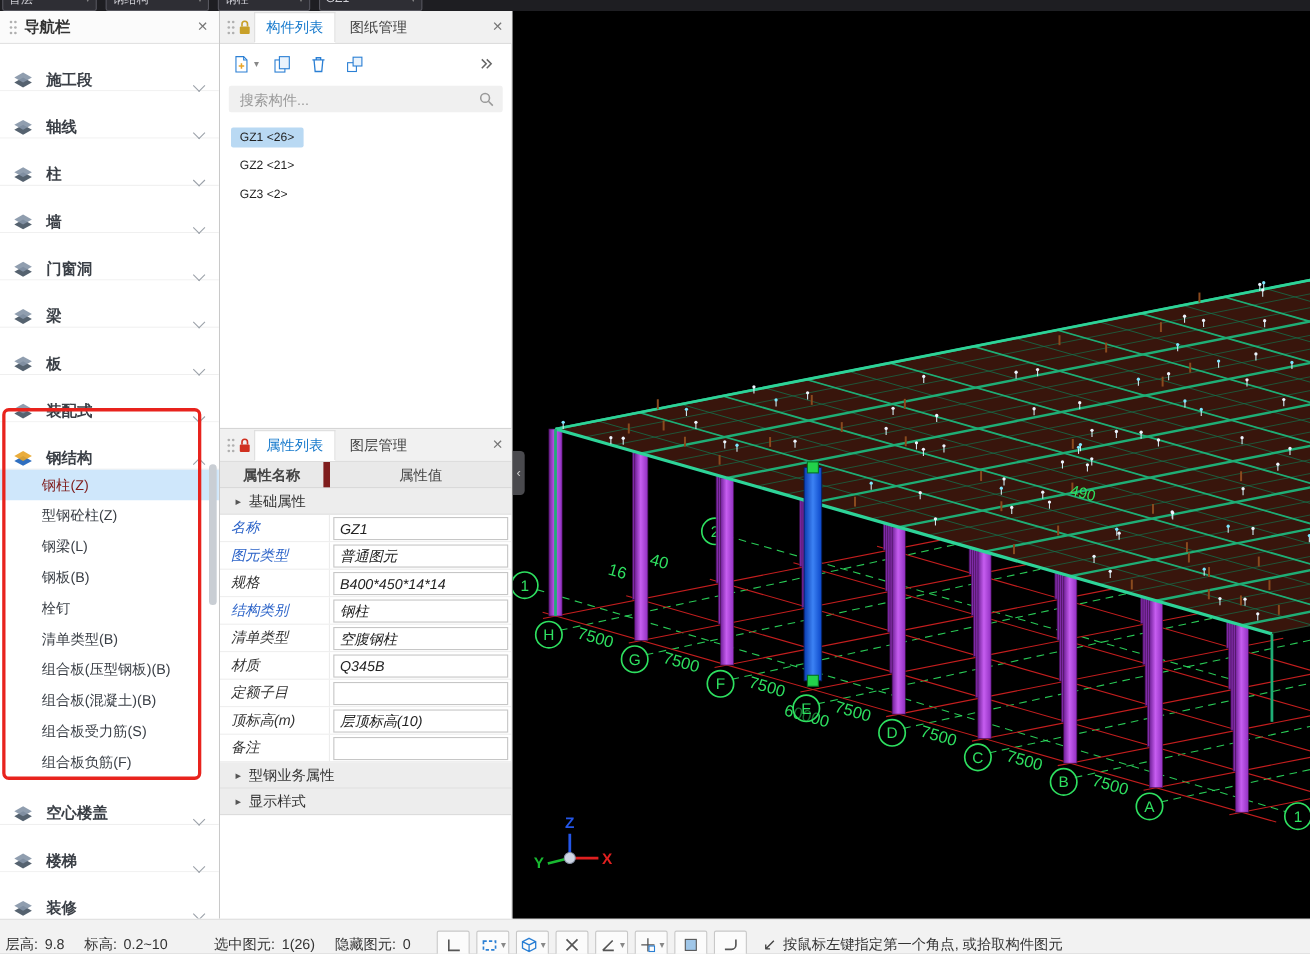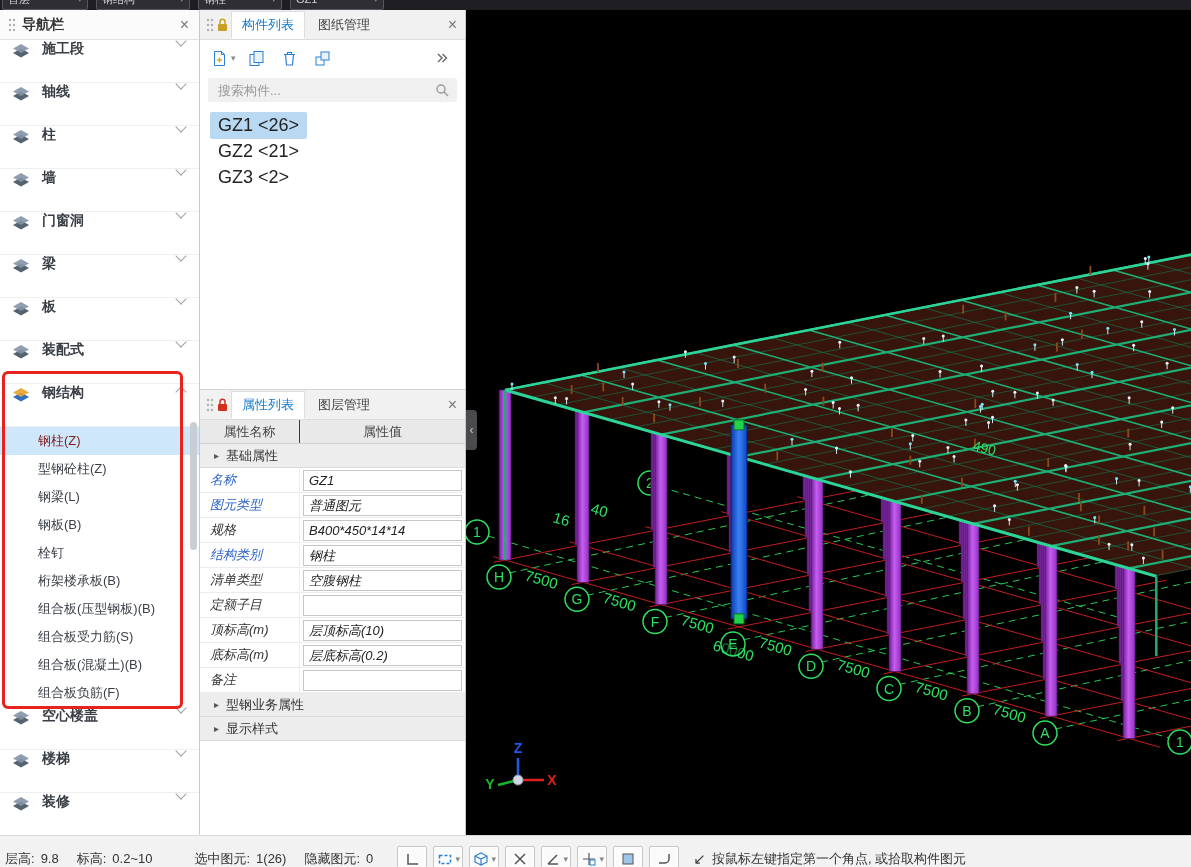--- a/index.html
+++ b/index.html
@@ -11,21 +11,21 @@
          color:#d0d0d6;font-size:11px;display:flex;align-items:center;justify-content:space-between;
          padding:0 5px;box-sizing:border-box;}
   .tcaret{font-size:9px;color:#888;margin-left:3px;}
   #main{display:flex;height:825px;}
   
   #nav{width:200px;border-right:1px solid #c9c9c9;position:relative;box-sizing:border-box;background:#fff;overflow:hidden;}
   .phead{height:30px;display:flex;align-items:center;padding:0 8px;border-bottom:1px solid #e2e2e2;
          background:#fbfbfb;box-sizing:border-box;}
   .ptitle{font-weight:bold;font-size:14px;margin-left:6px;flex:1;color:#333;}
   .pclose{color:#777;font-size:16px;cursor:pointer;padding:0 2px;line-height:1;}
-  .nav-item{height:42px;display:flex;align-items:flex-start;padding:0 10px;border-bottom:1px solid #efefef;cursor:pointer;background:#fff;}
+  .nav-item{height:42px;display:flex;align-items:flex-end;padding:0 10px;border-bottom:1px solid #efefef;cursor:pointer;background:#fff;}
   .nav-item .lbl{flex:1;margin-left:10px;font-size:14px;font-weight:bold;color:#3a3f46;}
   .chev{width:7px;height:7px;border-right:1.5px solid #9aa0a8;border-bottom:1.5px solid #9aa0a8;
         transform:rotate(45deg);margin-right:4px;margin-top:-3px;}
   .chev.up{transform:rotate(-135deg);margin-top:4px;}
   .nav-sub{height:28px;line-height:28px;padding-left:38px;font-size:13px;color:#3a3f46;cursor:pointer;background:#fff;}
   .nav-sub.sel{background:#cfe7fb;color:#7f1d1d;}
   #nav-annotation{position:absolute;left:2px;top:361px;width:181px;height:338px;border:3px solid #e8231d;
                   border-radius:6px;pointer-events:none;box-sizing:border-box;z-index:6;}
   #nav-scrollbar{position:absolute;right:2px;top:412px;width:7px;height:128px;background:#c9ced4;border-radius:4px;z-index:5;}
   
@@ -39,28 +39,28 @@
   .comp-toolbar{height:36px;display:flex;align-items:center;padding:0 8px;gap:3px;}
   .tbtn{height:24px;min-width:24px;display:flex;align-items:center;justify-content:center;
         border:1px solid transparent;border-radius:2px;cursor:pointer;padding:0 2px;}
   .tb-spacer{flex:1;}
   .comp-search{margin:2px 8px 6px;height:24px;background:#f0f0f0;border-radius:2px;display:flex;
                align-items:center;padding:0 8px;}
   .comp-search input{flex:1;border:none;background:transparent;outline:none;font-size:13px;
                      font-family:"Liberation Sans",sans-serif;color:#555;}
   .comp-search input::placeholder{color:#999;}
   .comp-list{flex:1;overflow:hidden;padding-top:4px;}
-  .citem{height:26px;display:flex;align-items:center;padding-left:10px;font-size:18px;color:#222;cursor:pointer;}
+  .citem{height:26px;display:flex;align-items:center;padding-left:10px;font-size:11px;color:#222;cursor:pointer;}
   .citem .box{padding:3px 8px;border-radius:2px;}
   .citem.sel .box{background:#b9d9f3;}
   
   #prop-panel{flex:1;display:flex;flex-direction:column;overflow:hidden;}
   .prop-cols{display:flex;height:24px;background:#e9e9e9;border-bottom:1px solid #d2d2d2;box-sizing:border-box;}
   .prop-cols div{line-height:23px;text-align:center;font-size:13px;color:#444;}
-  .pc1{width:100px;border-right:1px solid #7f1d1d;box-sizing:border-box;}
+  .pc1{width:100px;border-right:6px solid #7f1d1d;box-sizing:border-box;font-weight:bold;}
   .pc2{flex:1;}
   .prop-group{height:24px;background:#ededed;border-bottom:1px solid #dcdcdc;display:flex;align-items:center;
               padding-left:14px;font-size:13px;color:#333;box-sizing:border-box;cursor:pointer;}
   .tri{color:#555;font-size:10px;margin-right:7px;}
   .prow{display:flex;height:25px;border-bottom:1px solid #ececec;box-sizing:border-box;background:#fff;font-style:italic;}
   .pname{width:100px;padding-left:10px;line-height:24px;font-size:13px;border-right:1px solid #ececec;
          box-sizing:border-box;white-space:nowrap;color:#333;}
   .pname.link{color:#2a62c8;}
   .pval{flex:1;padding:2px 3px;box-sizing:border-box;}
   .pval .vbox{height:19px;border:1px solid #c6c6c6;background:#fff;padding:0 5px;line-height:19px;
@@ -195,24 +195,24 @@
               <path d="M3 8.5 L11 4 L19 8.5 L11 13 Z" fill="#e8a428" opacity=".9"></path>
             </svg>
             <span class="lbl">钢结构</span>
             <span class="chev up"></span>
           </div>
           <div class="nav-sub sel">钢柱(Z)</div>
           <div class="nav-sub">型钢砼柱(Z)</div>
           <div class="nav-sub">钢梁(L)</div>
           <div class="nav-sub">钢板(B)</div>
           <div class="nav-sub">栓钉</div>
-          <div class="nav-sub">桁架楼承板(B)</div>
+          <div class="nav-sub">清单类型(B)</div>
           <div class="nav-sub">组合板(压型钢板)(B)</div>
+          <div class="nav-sub">组合板(混凝土)(B)</div>
           <div class="nav-sub">组合板受力筋(S)</div>
-          <div class="nav-sub">组合板(混凝土)(B)</div>
           <div class="nav-sub">组合板负筋(F)</div>
           <div class="nav-item">
             <svg width="22" height="20" viewBox="0 0 22 20">
               <path d="M3 13 L11 8.5 L19 13 L11 17.5 Z" fill="#55626f"></path>
               <path d="M3 8.5 L11 4 L19 8.5 L11 13 Z" fill="#8494a6" opacity=".9"></path>
             </svg>
             <span class="lbl">空心楼盖</span>
             <span class="chev"></span>
           </div>
           <div class="nav-item">
@@ -364,35 +364,35 @@
                 <div class="vbox">钢柱</div>
               </div>
             </div>
             <div class="prow">
               <div class="pname">清单类型</div>
               <div class="pval">
                 <div class="vbox">空腹钢柱</div>
               </div>
             </div>
             <div class="prow">
+              <div class="pname">材质</div>
+              <div class="pval">
+                <div class="vbox">Q345B</div>
+              </div>
+            </div>
+            <div class="prow">
               <div class="pname">定额子目</div>
               <div class="pval">
                 <div class="vbox"></div>
               </div>
             </div>
             <div class="prow">
               <div class="pname">顶标高(m)</div>
               <div class="pval">
                 <div class="vbox">层顶标高(10)</div>
-              </div>
-            </div>
-            <div class="prow">
-              <div class="pname">底标高(m)</div>
-              <div class="pval">
-                <div class="vbox">层底标高(0.2)</div>
               </div>
             </div>
             <div class="prow">
               <div class="pname">备注</div>
               <div class="pval">
                 <div class="vbox"></div>
               </div>
             </div>
           </div>
         <div id="prop-groups">

